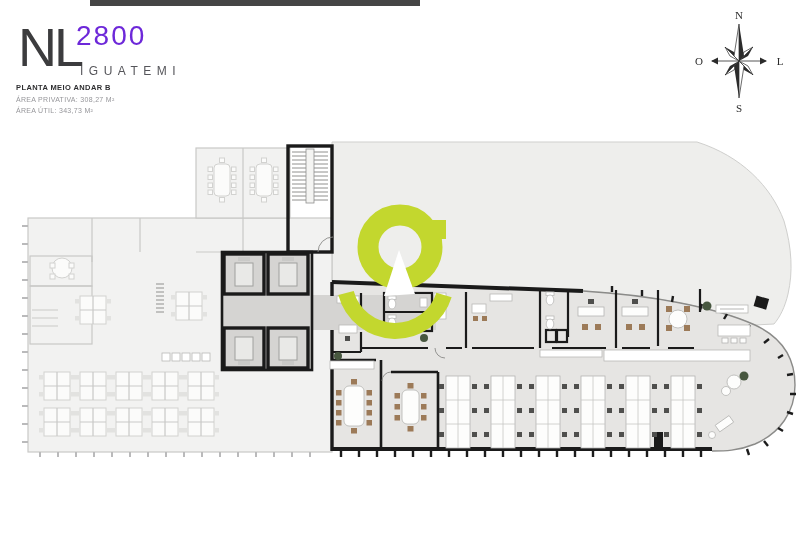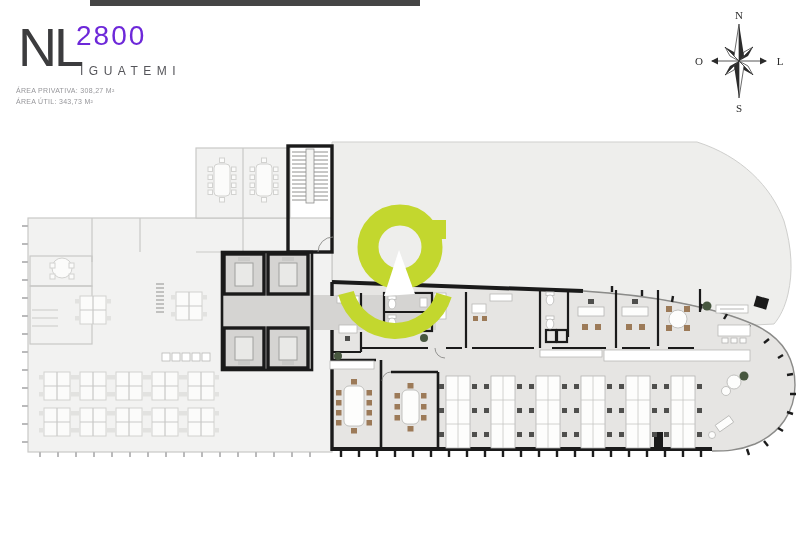--- a/index.html
+++ b/index.html
@@ -44,20 +44,21 @@
 
 <div id="topbar" class="abs"></div>
 
 <div id="brand" class="abs">
   <div id="brand-monogram">NL</div>
   <div id="brand-number">2800</div>
   <div id="brand-name">IGUATEMI</div>
 </div>
 
 <div id="planinfo" class="abs">
+  <div id="plan-title">PLANTA MEIO ANDAR B</div>
   <div class="area-line">ÁREA PRIVATIVA: 308,27 M²</div>
   <div class="area-line">ÁREA ÚTIL: 343,73 M²</div>
 </div>
 
 <svg id="compass" class="abs" width="96" height="112" viewBox="0 0 96 112">
   <g>
     <path d="M33 69 L61 41 M33 41 L61 69" stroke="#2b2b2b" stroke-width="0.8"></path>
     <path d="M47 24 V86" stroke="#2b2b2b" stroke-width="0.6"></path>
     <path d="M20 55 H74" stroke="#2b2b2b" stroke-width="0.8"></path>
     <polygon points="19,55 26,51.5 26,58.5" fill="#2b2b2b"></polygon>

